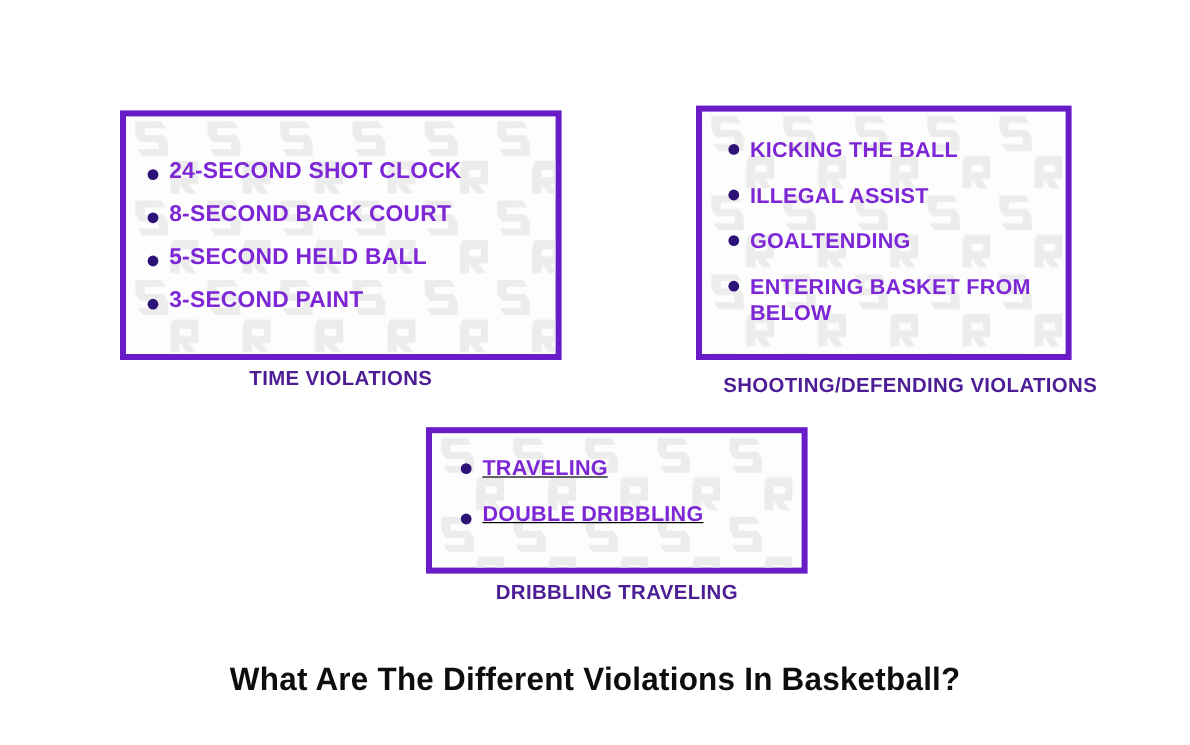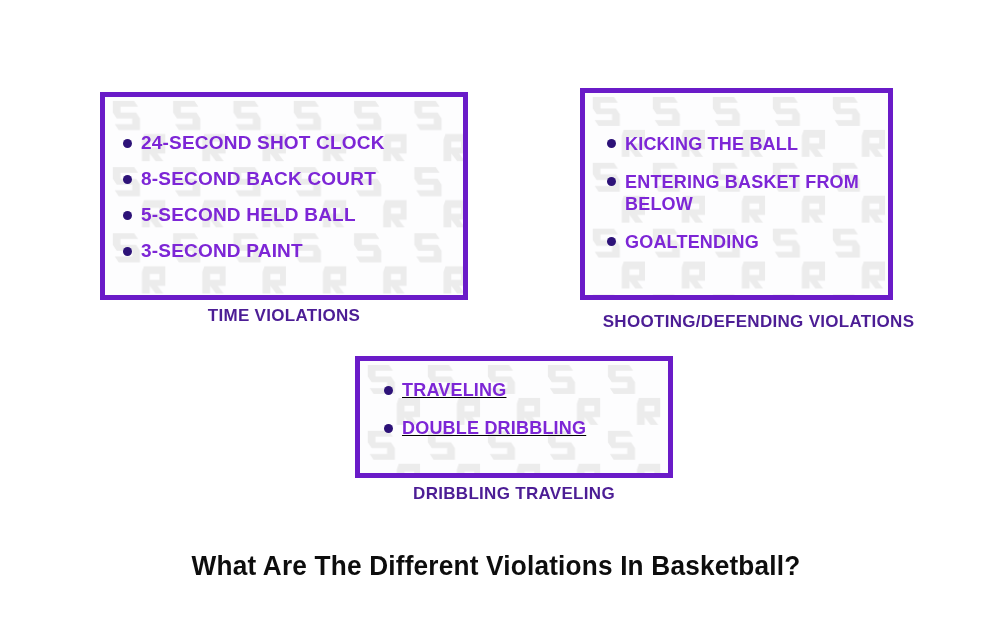--- a/index.html
+++ b/index.html
@@ -99,20 +99,21 @@
   #group-time .card {
     width: 368px;
     height: 208px;
   }
   #group-time .card-inner {
     padding: 10px 14px 10px 18px;
   }
   #group-time ul.violations li {
     font-size: 19px;
     margin-bottom: 17px;
+    align-items: center;
   }
   #group-time ul.violations li:last-child { margin-bottom: 0; }
   #group-time .bullet { margin: 6px 9px 0 0; }
   #group-time .caption {
     font-size: 17px;
     margin-top: 6px;
   }
 
   
   #group-shooting {
@@ -151,21 +152,21 @@
     height: 122px;
     text-decoration: underline;
   }
   #group-dribbling .card-inner {
     padding: 8px 10px 8px 24px;
   }
   #group-dribbling ul.violations li {
     font-size: 18px;
     margin-bottom: 20px;
   }
-  #group-dribbling ul.violations li:last-child { margin-bottom: 16px; }
+  #group-dribbling ul.violations li:last-child { margin-bottom: 16px; align-items: flex-end; }
   #group-dribbling .bullet { margin: 5px 9px 0 0; }
   #group-dribbling .caption {
     font-size: 17px;
     margin-top: 6px;
   }
 
   
   .headline {
     position: absolute;
     left: 0;
@@ -246,25 +247,29 @@
       </svg>
 
       <div class="card-inner">
         <ul class="violations">
           <li>
             <span class="bullet"></span>
             <span class="item-text">KICKING THE BALL</span>
           </li>
           <li>
             <span class="bullet"></span>
+            <span class="item-text">ILLEGAL ASSIST</span>
+          </li>
+          <li>
+            <span class="bullet"></span>
+            <span class="item-text">GOALTENDING</span>
+          </li>
+          <li>
+            <span class="bullet"></span>
             <span class="item-text">ENTERING BASKET FROM BELOW</span>
-          </li>
-          <li>
-            <span class="bullet"></span>
-            <span class="item-text">GOALTENDING</span>
           </li>
         </ul>
       </div>
     </div>
     <div class="caption">SHOOTING/DEFENDING VIOLATIONS</div>
   </div>
 
   <div class="group" id="group-dribbling">
     <div class="card">
 

